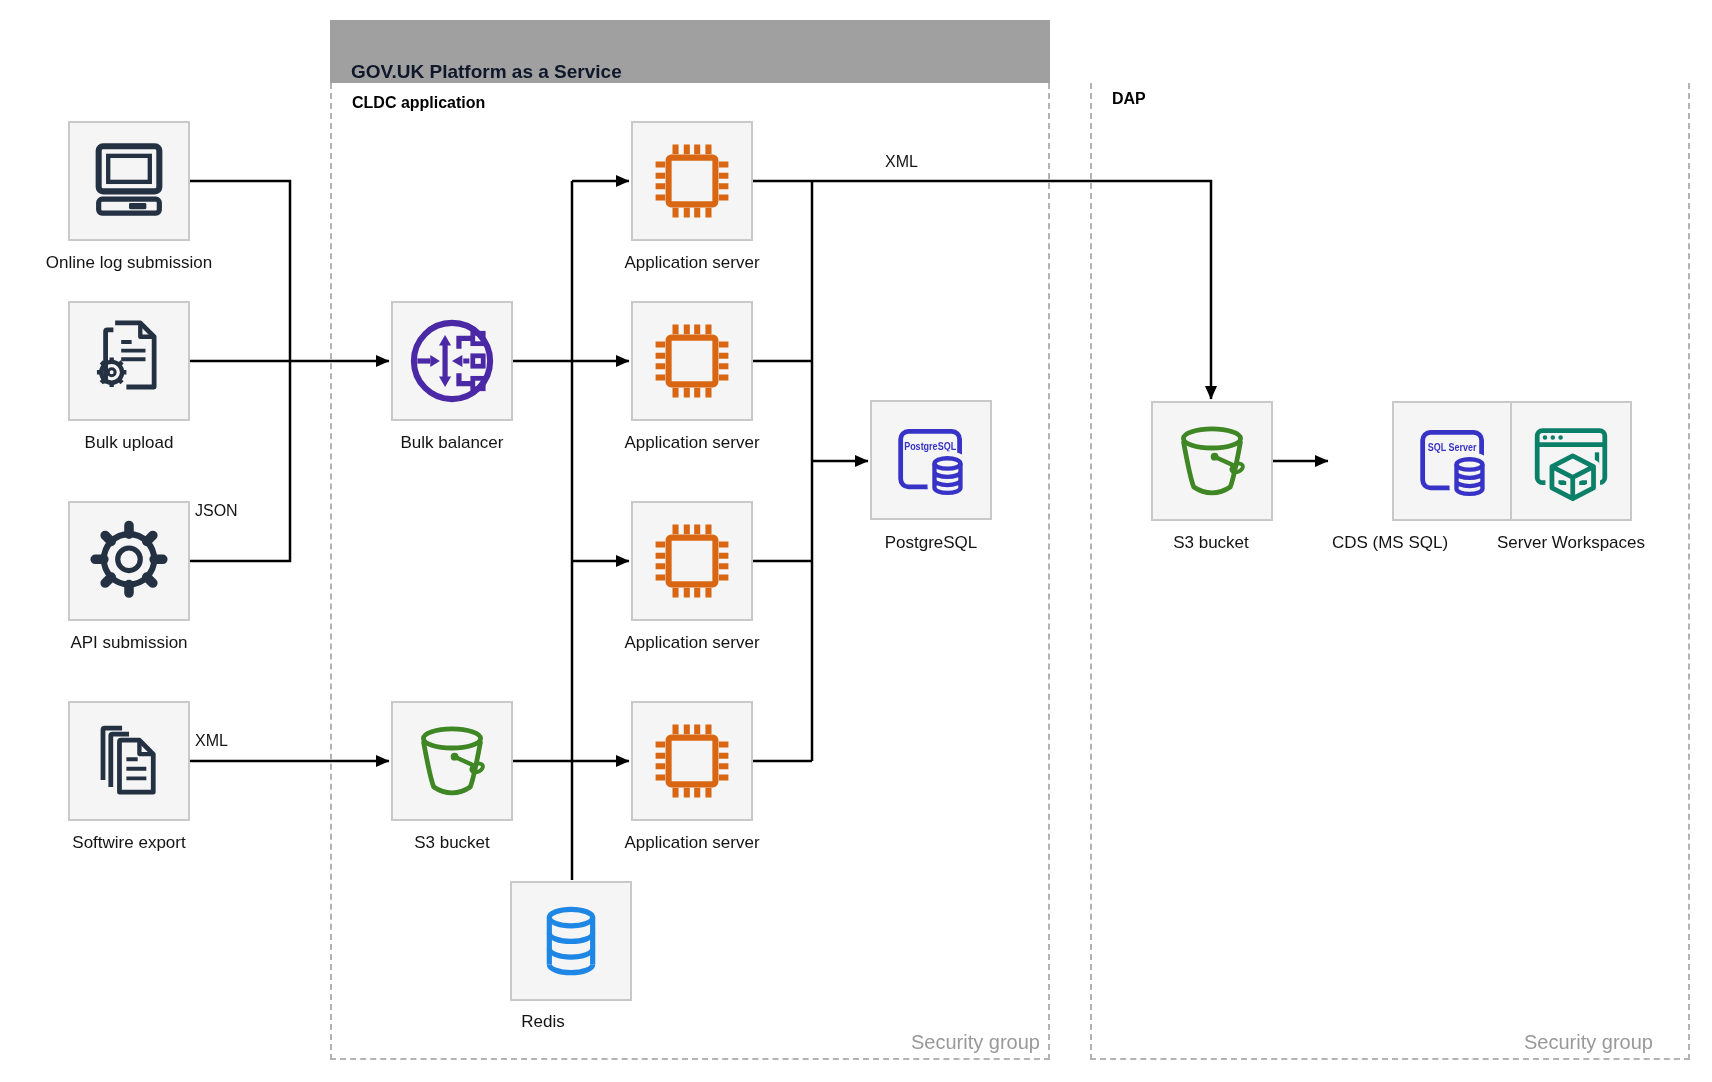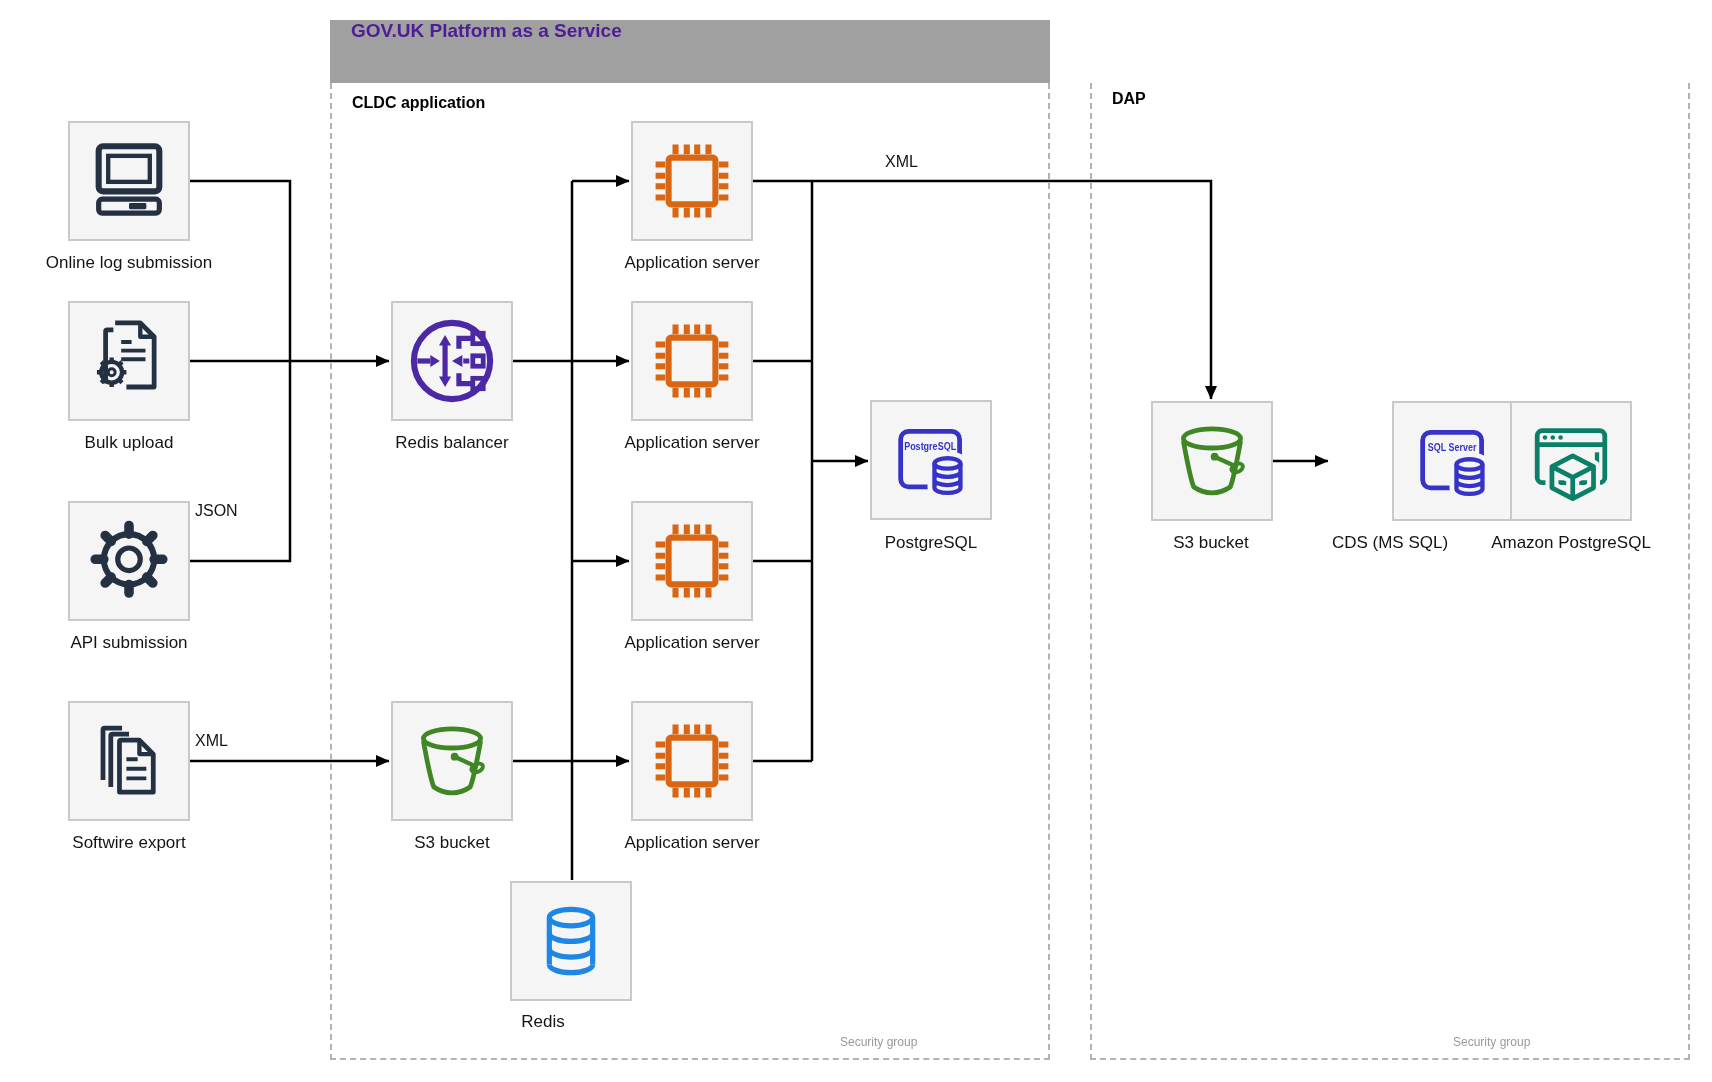--- a/index.html
+++ b/index.html
@@ -1,22 +1,22 @@
 <!DOCTYPE html>
 <html style="--header_gray: #a0a0a0; --dashed: #b3b3b3; --sg_text: #999999; --label: #141414; --box_bg: #f5f5f5; --box_border: #c9c9c9; --navy: #243142; --orange: #d86613; --purple: #4b28a5; --green: #3f8624; --indigo: #3733c7; --redis_blue: #1e87e5; --teal: #0b7f68;"><head>
 <meta charset="utf-8">
 <style>
   html,body{margin:0;padding:0;background:#ffffff;font-family:"Liberation Sans","DejaVu Sans",sans-serif;}
   #stage{position:relative;width:1712px;height:1082px;background:#ffffff;overflow:hidden;}
 
   .container-body{position:absolute;box-sizing:border-box;border:2px dashed var(--dashed);border-top:none;}
-  .container-header{position:absolute;box-sizing:border-box;background:var(--header_gray);color:#4c1d95;
-    font-weight:bold;font-size:19px;display:flex;align-items:flex-start;padding-left:21px;}
+  .container-header{position:absolute;box-sizing:border-box;background:var(--header_gray);color:#0f172a;
+    font-weight:bold;font-size:19px;display:flex;align-items:flex-end;padding-left:21px;}
   .zone-label{position:absolute;font-weight:bold;font-size:16px;color:#000000;line-height:20px;}
-  .sg-label{position:absolute;width:200px;font-size:12px;color:var(--sg_text);line-height:20px;}
+  .sg-label{position:absolute;width:200px;text-align:right;font-size:20px;color:var(--sg_text);line-height:20px;}
 
   .node{position:absolute;box-sizing:border-box;width:122px;height:120px;background:var(--box_bg);
     border:2px solid var(--box_border);display:flex;align-items:center;justify-content:center;}
   .node svg{display:block;}
   .nlabel{position:absolute;width:220px;margin-left:-110px;text-align:center;font-size:17px;
     color:var(--label);line-height:20px;white-space:nowrap;}
   .edge-label{position:absolute;width:90px;margin-left:-45px;text-align:left;font-size:16px;
     color:var(--label);line-height:20px;}
 
   #wires{position:absolute;left:0;top:0;}
@@ -140,21 +140,21 @@
         <rect x="84" y="80" width="12" height="12" stroke-width="5.5"></rect>
       </g>
       <g class="purple-f">
         <polygon points="35,53 46,60 35,67"></polygon>
         <polygon points="45,42 52,30 59,42"></polygon>
         <polygon points="45,78 52,90 59,78"></polygon>
         <polygon points="60,60 72,53 72,67"></polygon>
       </g>
     </svg>
   </div>
-  <div class="nlabel" style="left:452px;top:433px;">Redis balancer</div>
+  <div class="nlabel" style="left:452px;top:433px;">Bulk balancer</div>
 
   <div class="node" style="left:631px;top:121px;">
     <svg width="104" height="104" viewBox="0 0 120 120">
       <g class="orange" fill="none" stroke-width="7">
         <rect x="33" y="33" width="54" height="54" rx="3"></rect>
         <path d="M41,18 V29 M54,18 V29 M66,18 V29 M79,18 V29 M41,91 V102 M54,91 V102 M66,91 V102 M79,91 V102 M18,41 H29 M18,54 H29 M18,66 H29 M18,79 H29 M91,41 H102 M91,54 H102 M91,66 H102 M91,79 H102"></path>
       </g>
     </svg>
   </div>
   <div class="nlabel" style="left:692px;top:253px;">Application server</div>
@@ -271,15 +271,15 @@
         <circle cx="48" cy="33" r="2.6"></circle>
       </g>
       <g class="halo" fill="none" stroke-width="15" stroke-linejoin="round">
         <path d="M62,54 L86,66.5 L62,79 L38,66.5 Z M38,66.5 V91 L62,103.5 V79 M86,66.5 V91 L62,103.5"></path>
       </g>
       <g class="teal" fill="none" stroke-width="5.5" stroke-linejoin="round">
         <path d="M62,54 L86,66.5 L62,79 L38,66.5 Z M38,66.5 V91 L62,103.5 V79 M86,66.5 V91 L62,103.5"></path>
       </g>
     </svg>
   </div>
-  <div class="nlabel" style="left:1571px;top:533px;">Amazon PostgreSQL</div>
+  <div class="nlabel" style="left:1571px;top:533px;">Server Workspaces</div>
 
 </div>
 
 </body></html>

